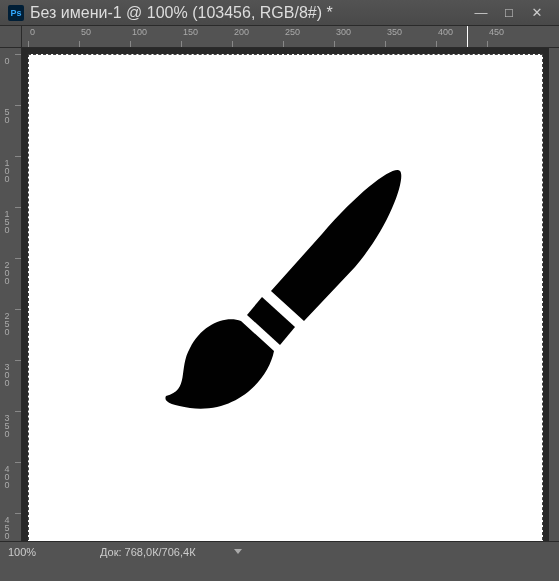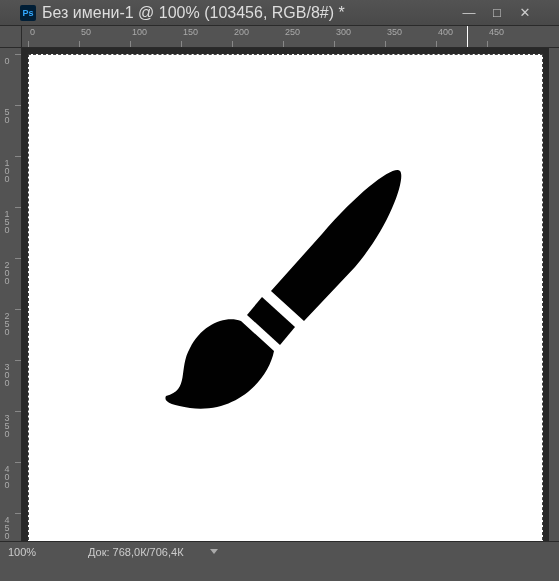--- a/index.html
+++ b/index.html
@@ -1,38 +1,38 @@
 <!DOCTYPE html>
 <html><head>
 <meta charset="utf-8">
 <style>
 * { margin: 0; padding: 0; box-sizing: border-box; font-family: Tahoma, Arial, sans-serif; }
 body { background: #535353; width: 559px; height: 581px; overflow: hidden; }
 
-.titlebar { height: 26px; background: linear-gradient(#535353, #494949); display: flex; align-items: center; padding: 0 20px; border-bottom: 1px solid #2a2a2a; }
+.titlebar { height: 26px; background: linear-gradient(#535353, #494949); display: flex; align-items: center; padding: 0 8px; border-bottom: 1px solid #2a2a2a; }
 .app-icon { width: 16px; height: 16px; background: #001e36; color: #31a8ff; font-size: 9px; font-weight: bold; display: flex; align-items: center; justify-content: center; border-radius: 2px; margin-right: 6px; }
 .title-text { color: #ddd; font-size: 16px; flex: 1; }
 .win-btns { display: flex; gap: 0; }
 .win-btn { width: 28px; height: 20px; display: flex; align-items: center; justify-content: center; color: #ccc; font-size: 13px; cursor: default; }
 .ruler-corner { position: absolute; top: 0; left: 0; width: 22px; height: 22px; background: #535353; border-right: 1px solid #2a2a2a; border-bottom: 1px solid #2a2a2a; }
 .ruler-h { position: absolute; top: 0; left: 22px; right: 0; height: 22px; background: #535353; border-bottom: 1px solid #2a2a2a; color: #aaa; font-size: 9px; overflow: hidden; }
 .ruler-v { position: absolute; top: 22px; left: 0; width: 22px; bottom: 0; background: #535353; border-right: 1px solid #2a2a2a; color: #aaa; font-size: 9px; overflow: hidden; }
 .tick-h { position: absolute; top: 0; height: 100%; }
 .tick-h .line { position: absolute; bottom: 0; width: 1px; height: 6px; background: #888; }
 .tick-h .lbl { position: absolute; top: 1px; left: 2px; white-space: nowrap; }
 .tick-v { position: absolute; left: 0; width: 100%; }
 .tick-v .line { position: absolute; right: 0; height: 1px; width: 6px; background: #888; }
 .tick-v .lbl { position: absolute; left: 2px; top: 2px; writing-mode: vertical-rl; text-orientation: upright; letter-spacing: -2px; font-size:9px;}
 .marker { position:absolute; top:0; width:1px; height:22px; background:#fff; }
 
 .canvas-wrap { position: absolute; top: 22px; left: 22px; right: 10px; bottom: 10px; background: #282828; overflow: hidden; }
 .canvas { position: absolute; top: 6px; left: 6px; right: 6px; bottom: 6px; background: #fff; }
 .sel { position:absolute; inset:6px; border:1px dashed #444; pointer-events:none; }
 
-.statusbar { position: absolute; bottom: 0; left: 0; right: 0; height: 20px; background: #535353; border-top: 1px solid #2a2a2a; display: flex; align-items: center; padding: 0 8px; color: #ccc; font-size: 11px; gap: 20px; }
+.statusbar { position: absolute; bottom: 0; left: 0; right: 0; height: 20px; background: #535353; border-top: 1px solid #2a2a2a; display: flex; align-items: center; padding: 0 8px; color: #ccc; font-size: 11px; gap: 32px; }
 .status-zoom { min-width: 60px; }
 .status-doc { }
 .expand { width:0;height:0;border-left:4px solid transparent;border-right:4px solid transparent;border-top:5px solid #aaa; margin-left:6px;}
 
 .content { position: relative; width: 559px; height: 535px; }
 
 .brush-svg { position:absolute; top:50%; left:50%; transform:translate(-50%,-55%); }
 </style>
 </head>
 <body>

